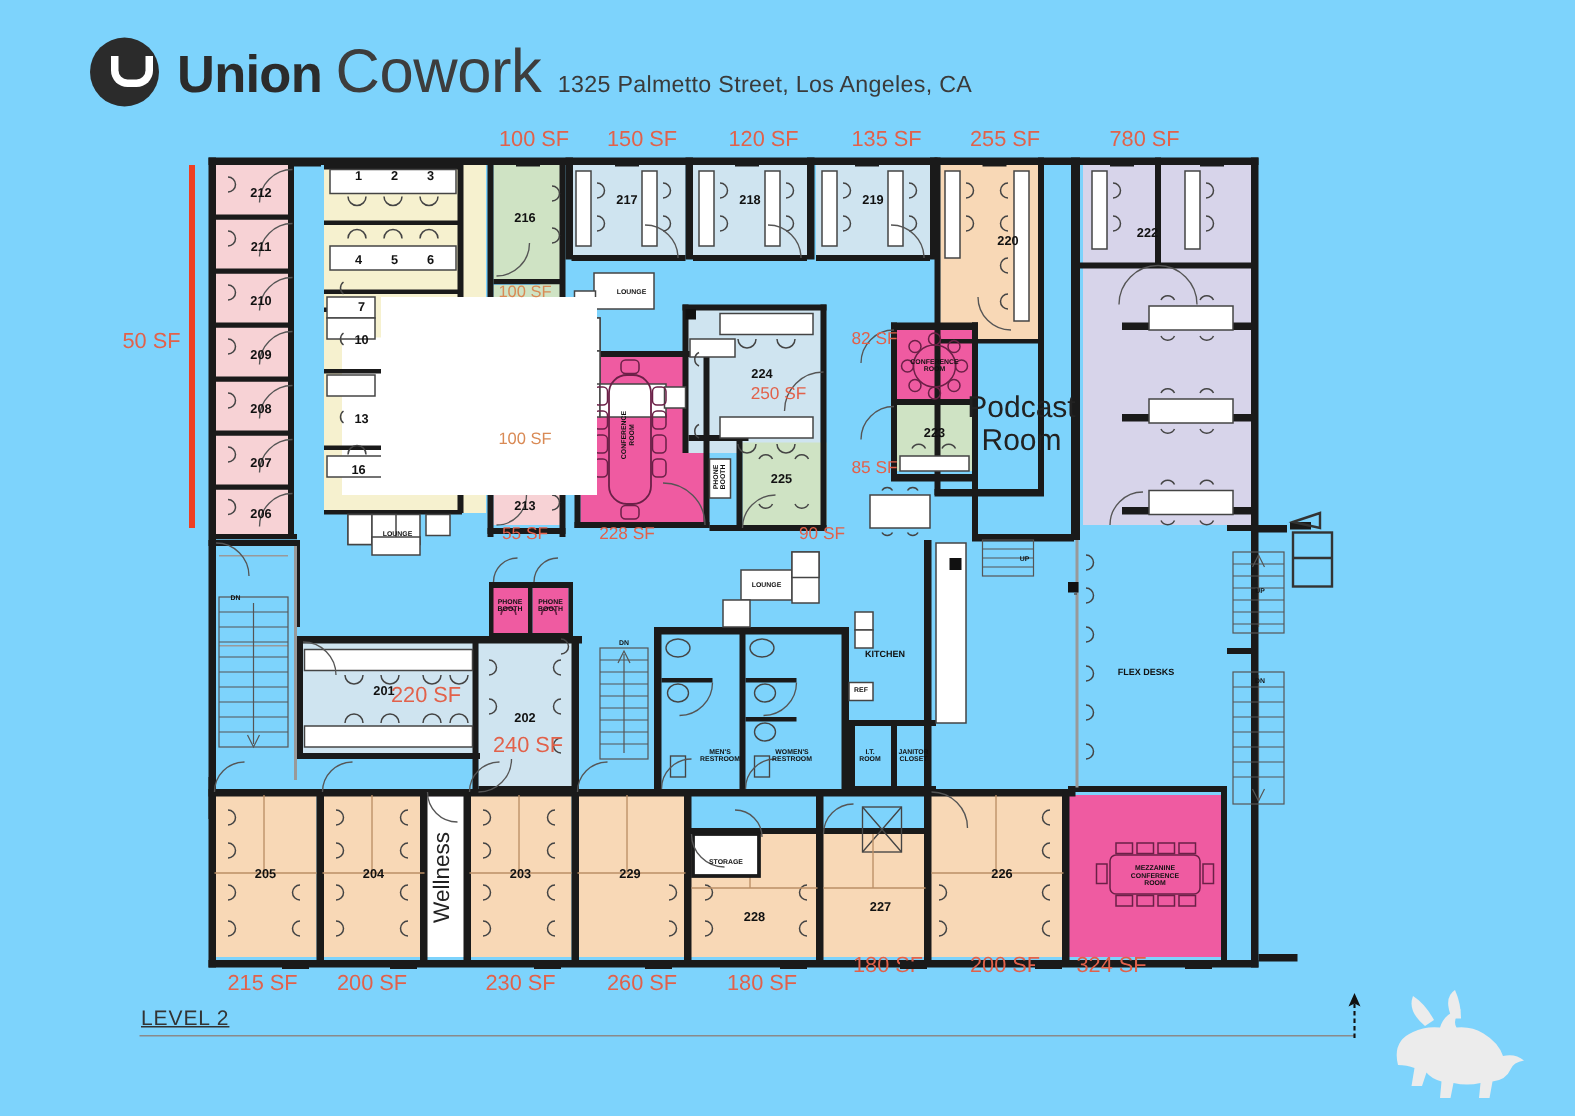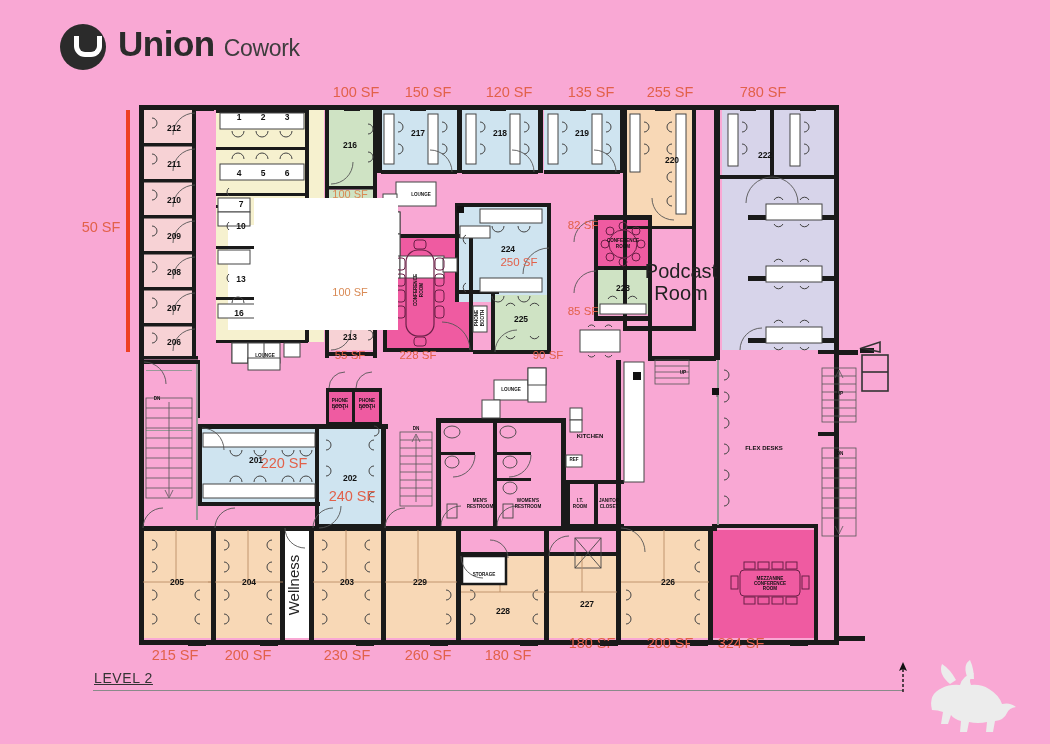--- a/index.html
+++ b/index.html
@@ -4,41 +4,41 @@
 <style>
   * { box-sizing: border-box; }
   html, body {
     margin: 0; padding: 0;
     background: #ffffff;
     font-family: "Liberation Sans", sans-serif;
   }
   #page {
     position: relative;
     width: 1050px; height: 744px;
-    background: #f9a8d4;
+    background: #7dd3fc;
     overflow: hidden;
   }
 
   
   #header { position: absolute; left: 60px; top: 24px; display: flex; align-items: baseline; }
   #logo-mark {
     width: 46px; height: 46px; border-radius: 50%;
     background: #2b2b2b; position: relative; flex: none;
     align-self: center; margin-right: 12px;
   }
   #logo-mark::after {
     content: "";
     position: absolute; left: 14px; top: 12px;
     width: 18px; height: 16px;
     border: 5px solid #ffffff;
     border-top: none;
     border-radius: 0 0 11px 11px;
   }
   #brand-union { font-size: 35px; font-weight: bold; color: #2b2b2b; letter-spacing: -0.5px; }
-  #brand-cowork { font-size: 23px; font-weight: 300; color: #3d3d3d; letter-spacing: -0.3px; margin-left: 9px; }
+  #brand-cowork { font-size: 41px; font-weight: 300; color: #3d3d3d; letter-spacing: -0.3px; margin-left: 9px; }
   #address { font-size: 15.5px; color: #3a3a3a; margin-left: 11px; letter-spacing: 0.2px; }
 
   
   #plan { position: absolute; left: 0; top: 0; width: 1050px; height: 744px; }
   #plan svg { display: block; }
 
   
   #footer-line {
     position: absolute; left: 93px; top: 690px;
     width: 810px; height: 1px; background: #8a8a8a;
@@ -53,20 +53,21 @@
 </style>
 </head>
 <body>
 
 <div id="page">
 
   <div id="header">
     <div id="logo-mark"></div>
     <span id="brand-union">Union</span>
     <span id="brand-cowork">Cowork</span>
+    <span id="address">1325 Palmetto Street, Los Angeles, CA</span>
   </div>
 
   <div id="plan">
   <svg width="1050" height="744" viewBox="0 0 1050 744" xmlns="http://www.w3.org/2000/svg">
     <defs>
       <style>
         .wall   { fill:#1a1a1a; }
         .thin   { fill:none; stroke:#555; stroke-width:1; }
         .furn   { fill:none; stroke:#444; stroke-width:1; }
         .furnf  { fill:#ffffff; stroke:#444; stroke-width:1; }

